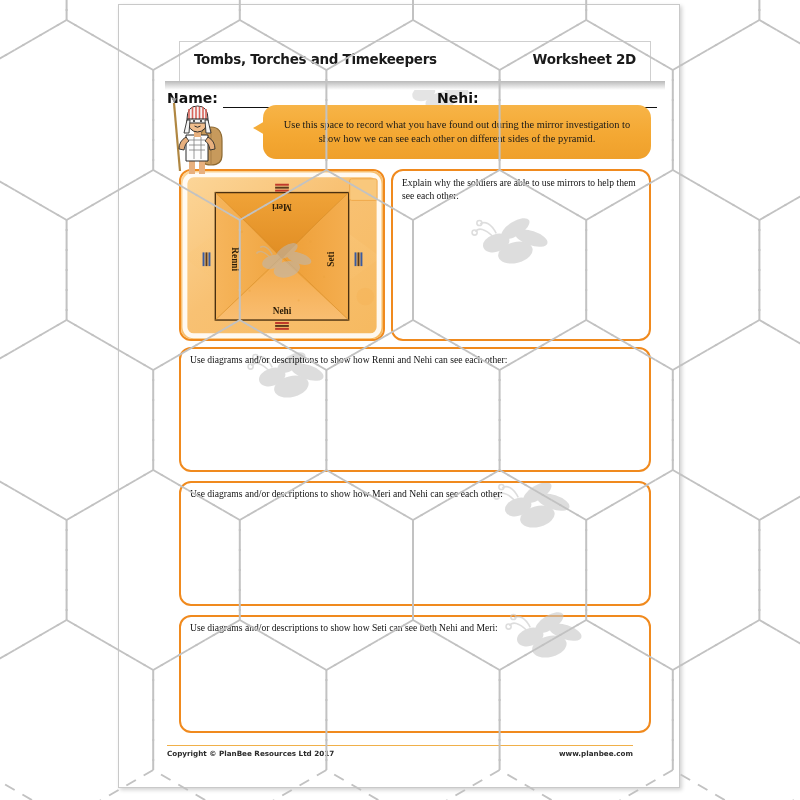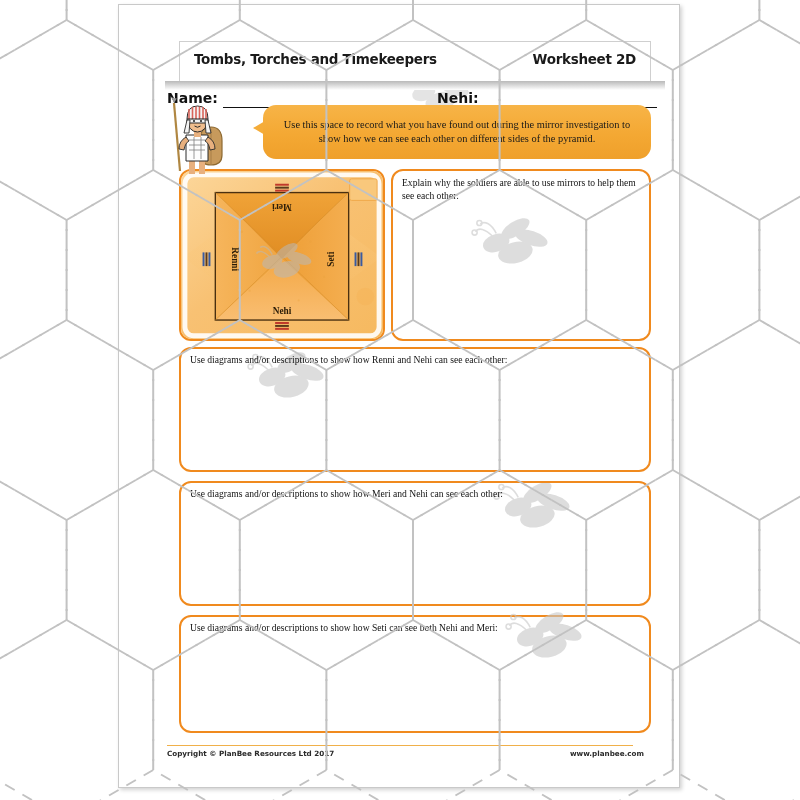--- a/index.html
+++ b/index.html
@@ -195,21 +195,21 @@
     position: absolute;
     top: 744px;
     font-family: "DejaVu Sans", sans-serif;
     font-weight: bold;
     font-size: 7.2px;
     color: #2a2a2a;
     white-space: nowrap;
     z-index: 12;
   }
   .footer-text.left { left: 48px; }
-  .footer-text.right { right: 35px; }
+  .footer-text.right { right: 46px; }
 
   
   .bee-wm { position: absolute; z-index: 8; pointer-events: none; }
 </style>
 </head>
 <body>
 
 <div id="stage">
 
   <div id="page">

